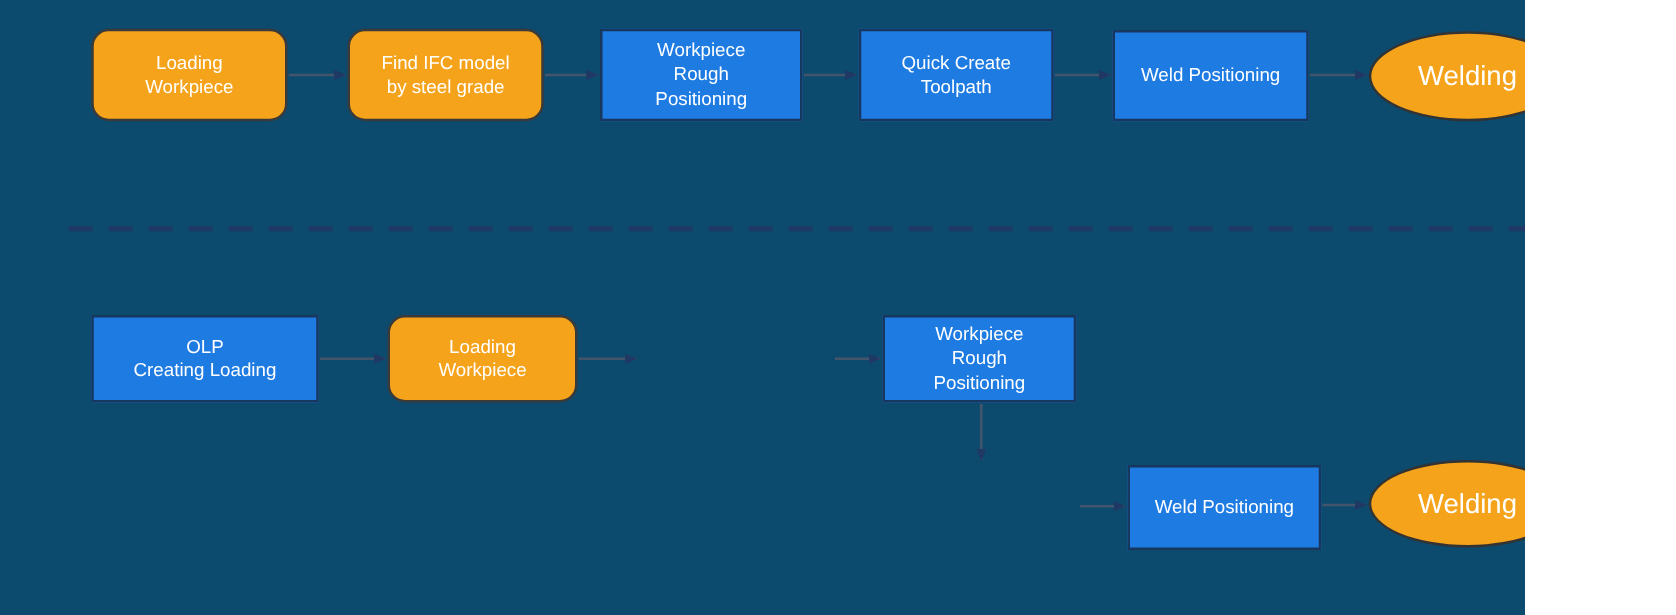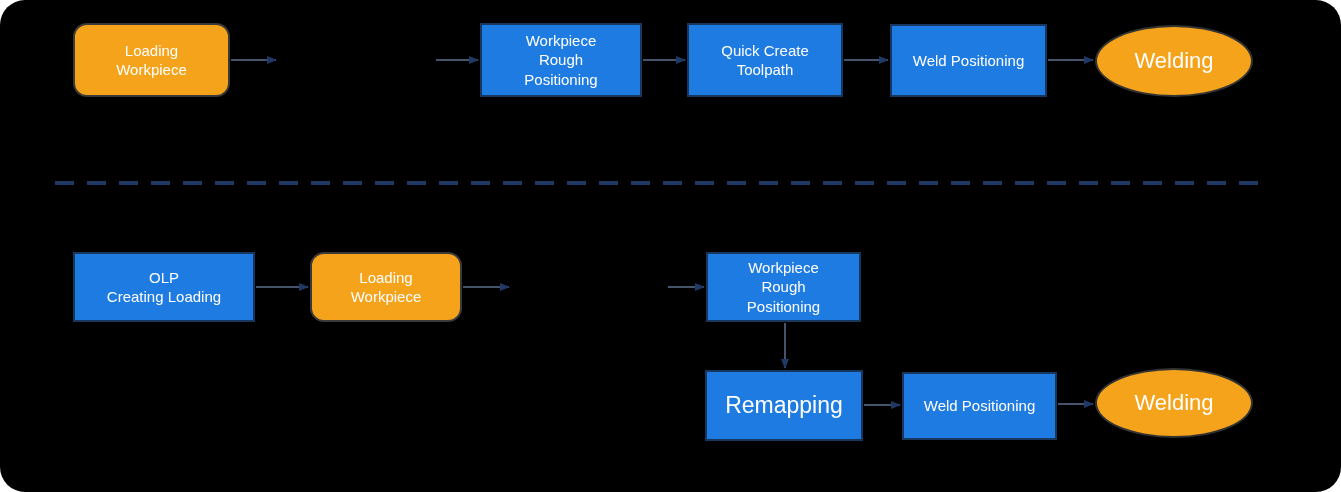--- a/index.html
+++ b/index.html
@@ -3,25 +3,24 @@
 <meta charset="utf-8">
 <style>
   html, body {
     margin: 0;
     padding: 0;
     background: #ffffff;
     font-family: "Liberation Sans", sans-serif;
   }
   .canvas {
     position: relative;
-    width: 1341px;
+    width: 1220px;
     height: 492px;
-    background: #000000;
+    background: #0c4a6e;
     overflow: hidden;
-    border-radius: 25px;
   }
   .node {
     position: absolute;
     box-sizing: border-box;
     display: flex;
     align-items: center;
     justify-content: center;
     text-align: center;
     color: #ffffff;
     font-size: 15px;
@@ -57,20 +56,22 @@
   }
 </style>
 </head>
 <body>
 
 <div class="canvas">
 
   <div class="node orange" style="left:73px;  top:23px; width:157px; height:74px;">Loading
 Workpiece</div>
 
+  <div class="node orange" style="left:278px; top:23px; width:157px; height:74px;">Find IFC model
+by steel grade</div>
 
   <div class="node blue" style="left:480px; top:23px; width:162px; height:74px;">Workpiece
 Rough
 Positioning</div>
 
   <div class="node blue" style="left:687px; top:23px; width:156px; height:74px;">Quick Create
 Toolpath</div>
 
   <div class="node blue" style="left:890px; top:24px; width:157px; height:73px;">Weld Positioning</div>
 
@@ -80,21 +81,20 @@
 Creating Loading</div>
 
   <div class="node orange" style="left:310px; top:252px; width:152px; height:70px;">Loading
 Workpiece</div>
 
 
   <div class="node blue" style="left:706px; top:252px; width:155px; height:70px;">Workpiece
 Rough
 Positioning</div>
 
-  <div class="node blue big" style="left:705px; top:370px; width:158px; height:71px;">Remapping</div>
 
   <div class="node blue" style="left:902px; top:372px; width:155px; height:68px;">Weld Positioning</div>
 
   <div class="node ellipse" style="left:1095px; top:368px; width:158px; height:70px;">Welding</div>
 
   <svg class="overlay" viewBox="0 0 1341 492" xmlns="http://www.w3.org/2000/svg">
     <defs>
       <marker id="ah" markerWidth="10" markerHeight="8" refX="9" refY="4" orient="auto" markerUnits="userSpaceOnUse">
         <path d="M0,0 L10,4 L0,8 Z" fill="#1F3864"></path>
       </marker>

